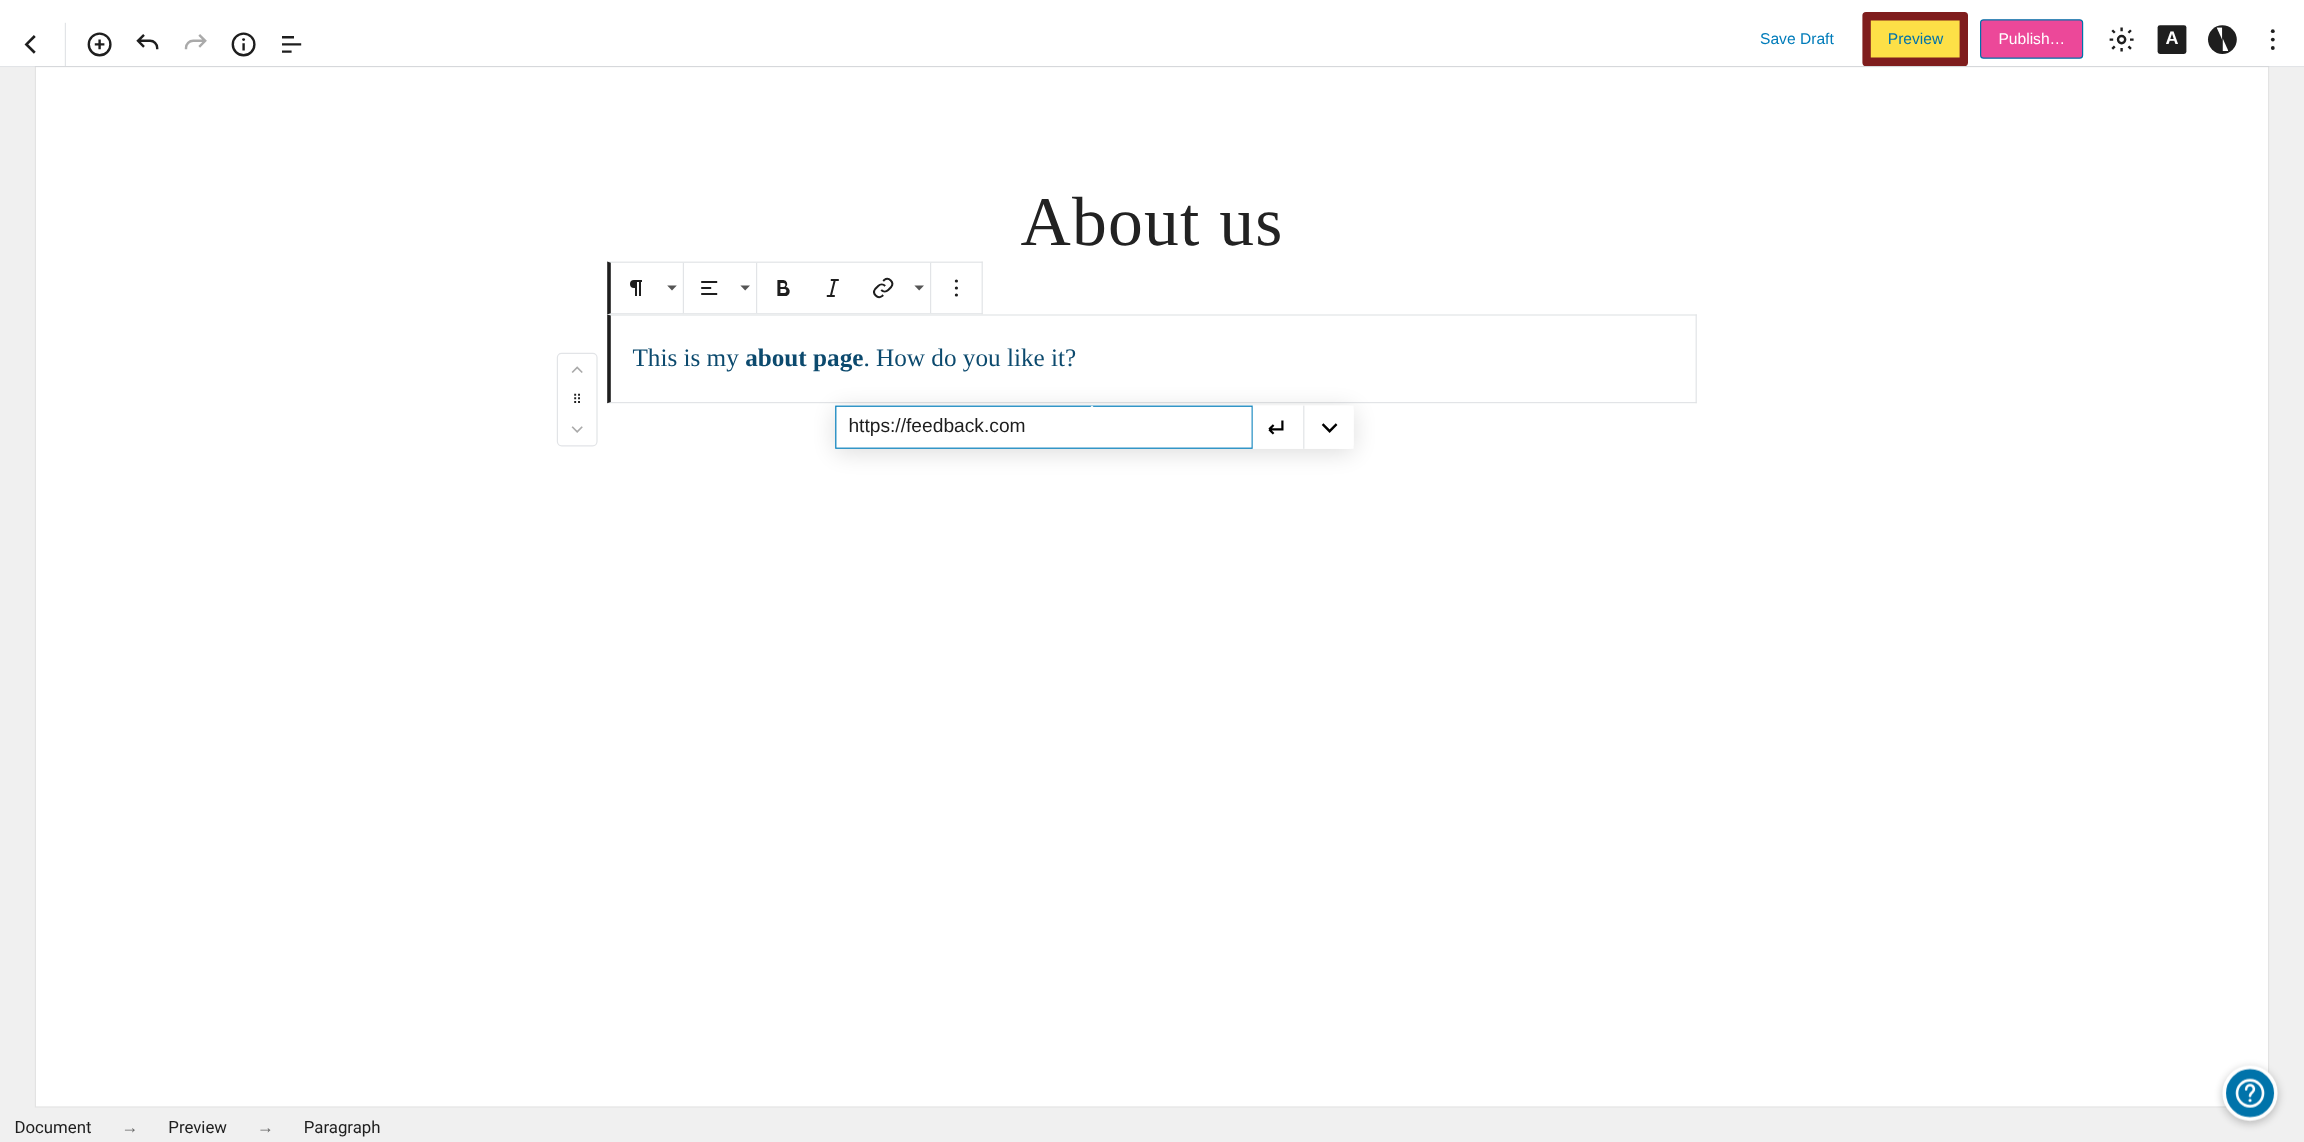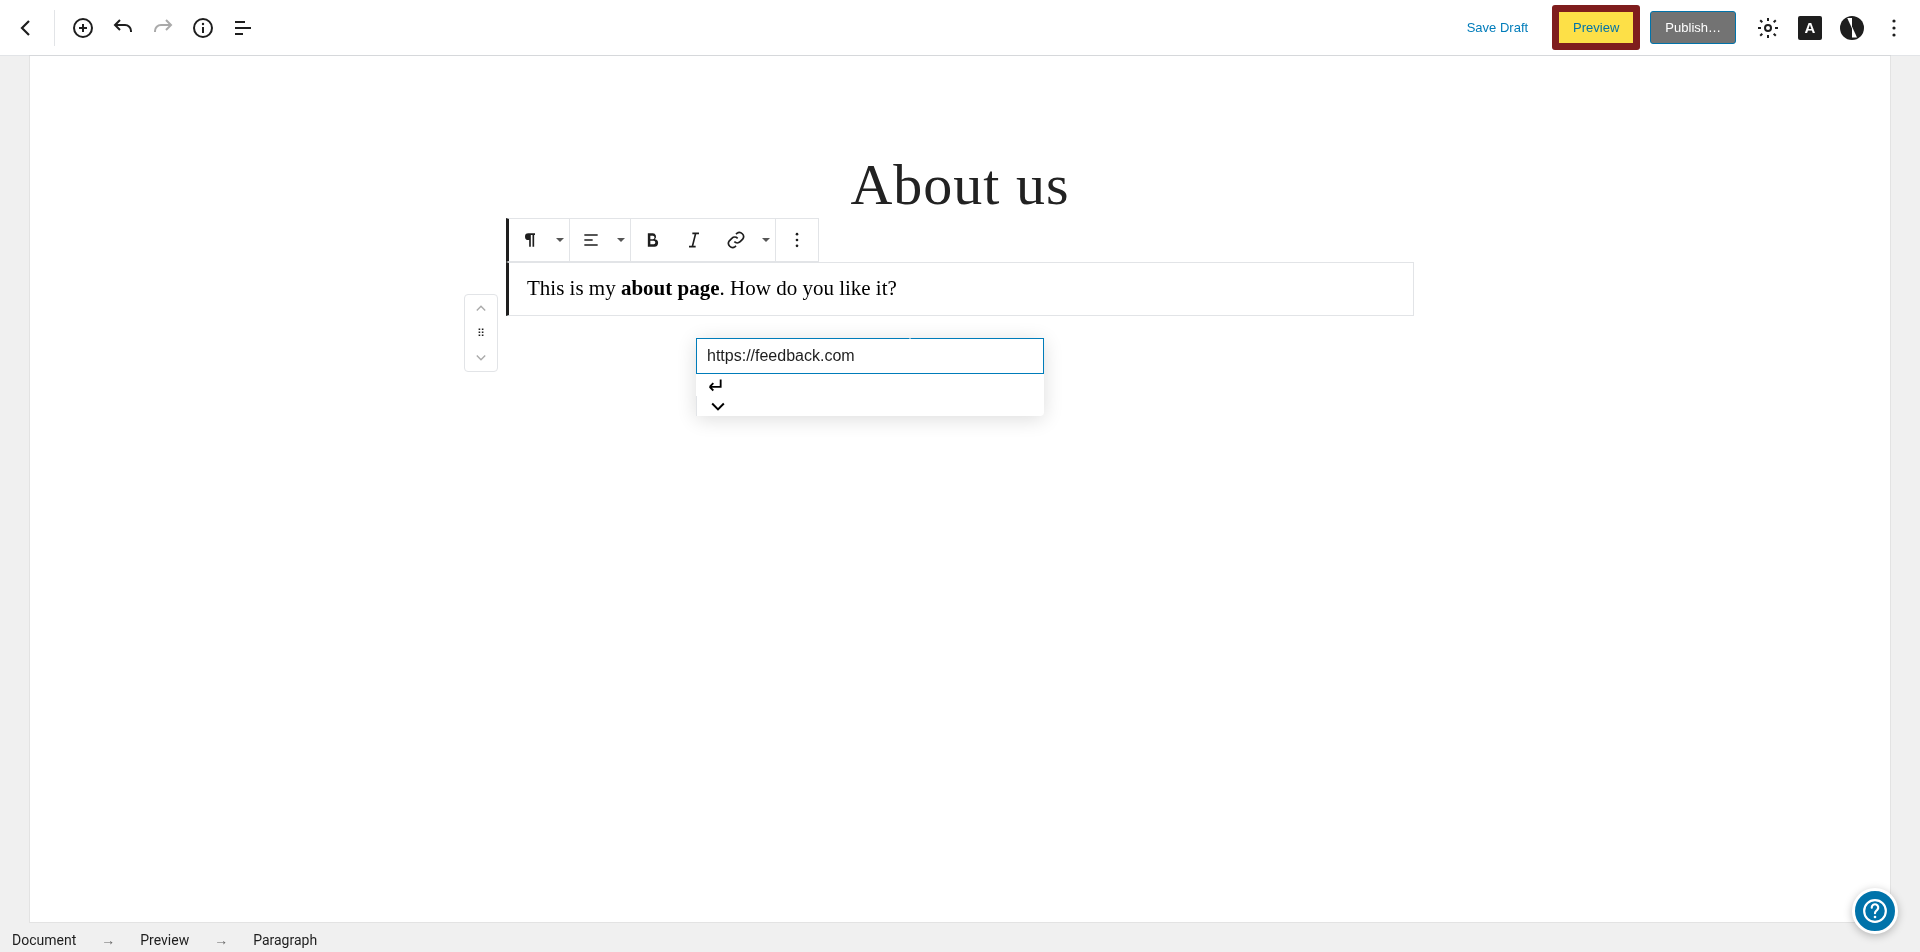--- a/index.html
+++ b/index.html
@@ -7,21 +7,21 @@
   font-family: -apple-system, BlinkMacSystemFont, "Segoe UI", Roboto, sans-serif;
   background: #f0f0f0;
   color: #1e1e1e;
   overflow: hidden;
 }
 .editor-header {
   height: 56px;
   background: #fff;
   border-bottom: 1px solid #e2e4e7;
   display: flex;
-  align-items: center;
+  align-items: flex-end;
   justify-content: space-between;
   padding: 0 8px;
 }
 .header-left, .header-right { display: flex; align-items: center; gap: 2px; }
 .header-left { gap: 4px; }
 .icon-btn {
   width: 36px; height: 36px;
   display: flex; align-items: center; justify-content: center;
   background: transparent; border: none; cursor: pointer;
   border-radius: 2px; color: #1e1e1e;
@@ -33,21 +33,21 @@
 .save-draft {
   color: #007cba; background: transparent; border: none;
   font-size: 13px; padding: 8px 12px; cursor: pointer;
 }
 .preview-btn {
   color: #0073aa; background: #fde047;
   border: 7px solid #7f1d1d; border-radius: 3px;
   font-size: 13px; padding: 8px 14px; cursor: pointer; margin-left: 10px;
 }
 .publish-btn {
-  color: #fff; background: #737373;
+  color: #fff; background: #ec4899;
   border: 1px solid #0073aa; border-radius: 3px;
   font-size: 13px; padding: 8px 14px; cursor: pointer; margin-left: 8px;
 }
 .header-right .icon-btn { margin-left: 4px; }
 .a-icon {
   width: 24px; height: 24px; background: #1e1e1e; color: #fff;
   display: flex; align-items: center; justify-content: center;
   font-weight: 600; font-size: 15px; border-radius: 2px;
 }
 .jetpack-icon {
@@ -119,38 +119,37 @@
   display: flex; align-items: center; justify-content: center;
   color: #1e1e1e;
 }
 .toolbar-btn.narrow { width: 18px; color: #555; }
 .toolbar-btn svg { width: 20px; height: 20px; }
 .toolbar-btn.narrow svg { width: 12px; height: 12px; }
 
 .paragraph-block {
   border: 1px solid #e2e4e7;
   border-left: 3px solid #1e1e1e;
-  padding: 10px 18px;
+  padding: 20px 18px;
   font-family: Georgia, "Times New Roman", serif;
   font-size: 21px;
-  color: #000000;
+  color: #0c4a6e;
   line-height: 1.5;
   margin-top: 44px;
 }
 .paragraph-block strong { font-weight: 700; }
 
 .link-popover {
   position: absolute;
   left: 190px; top: 76px;
   background: #fff;
   box-shadow: 0 3px 20px rgba(0,0,0,0.14);
   border-radius: 4px;
   display: flex;
   align-items: stretch;
-  flex-direction: column;
 }
 .link-popover::before {
   content: "";
   position: absolute; top: -8px; left: 206px;
   border: 8px solid transparent;
   border-bottom-color: #fff;
 }
 .link-input {
   width: 348px;
   border: 1px solid #007cba;

